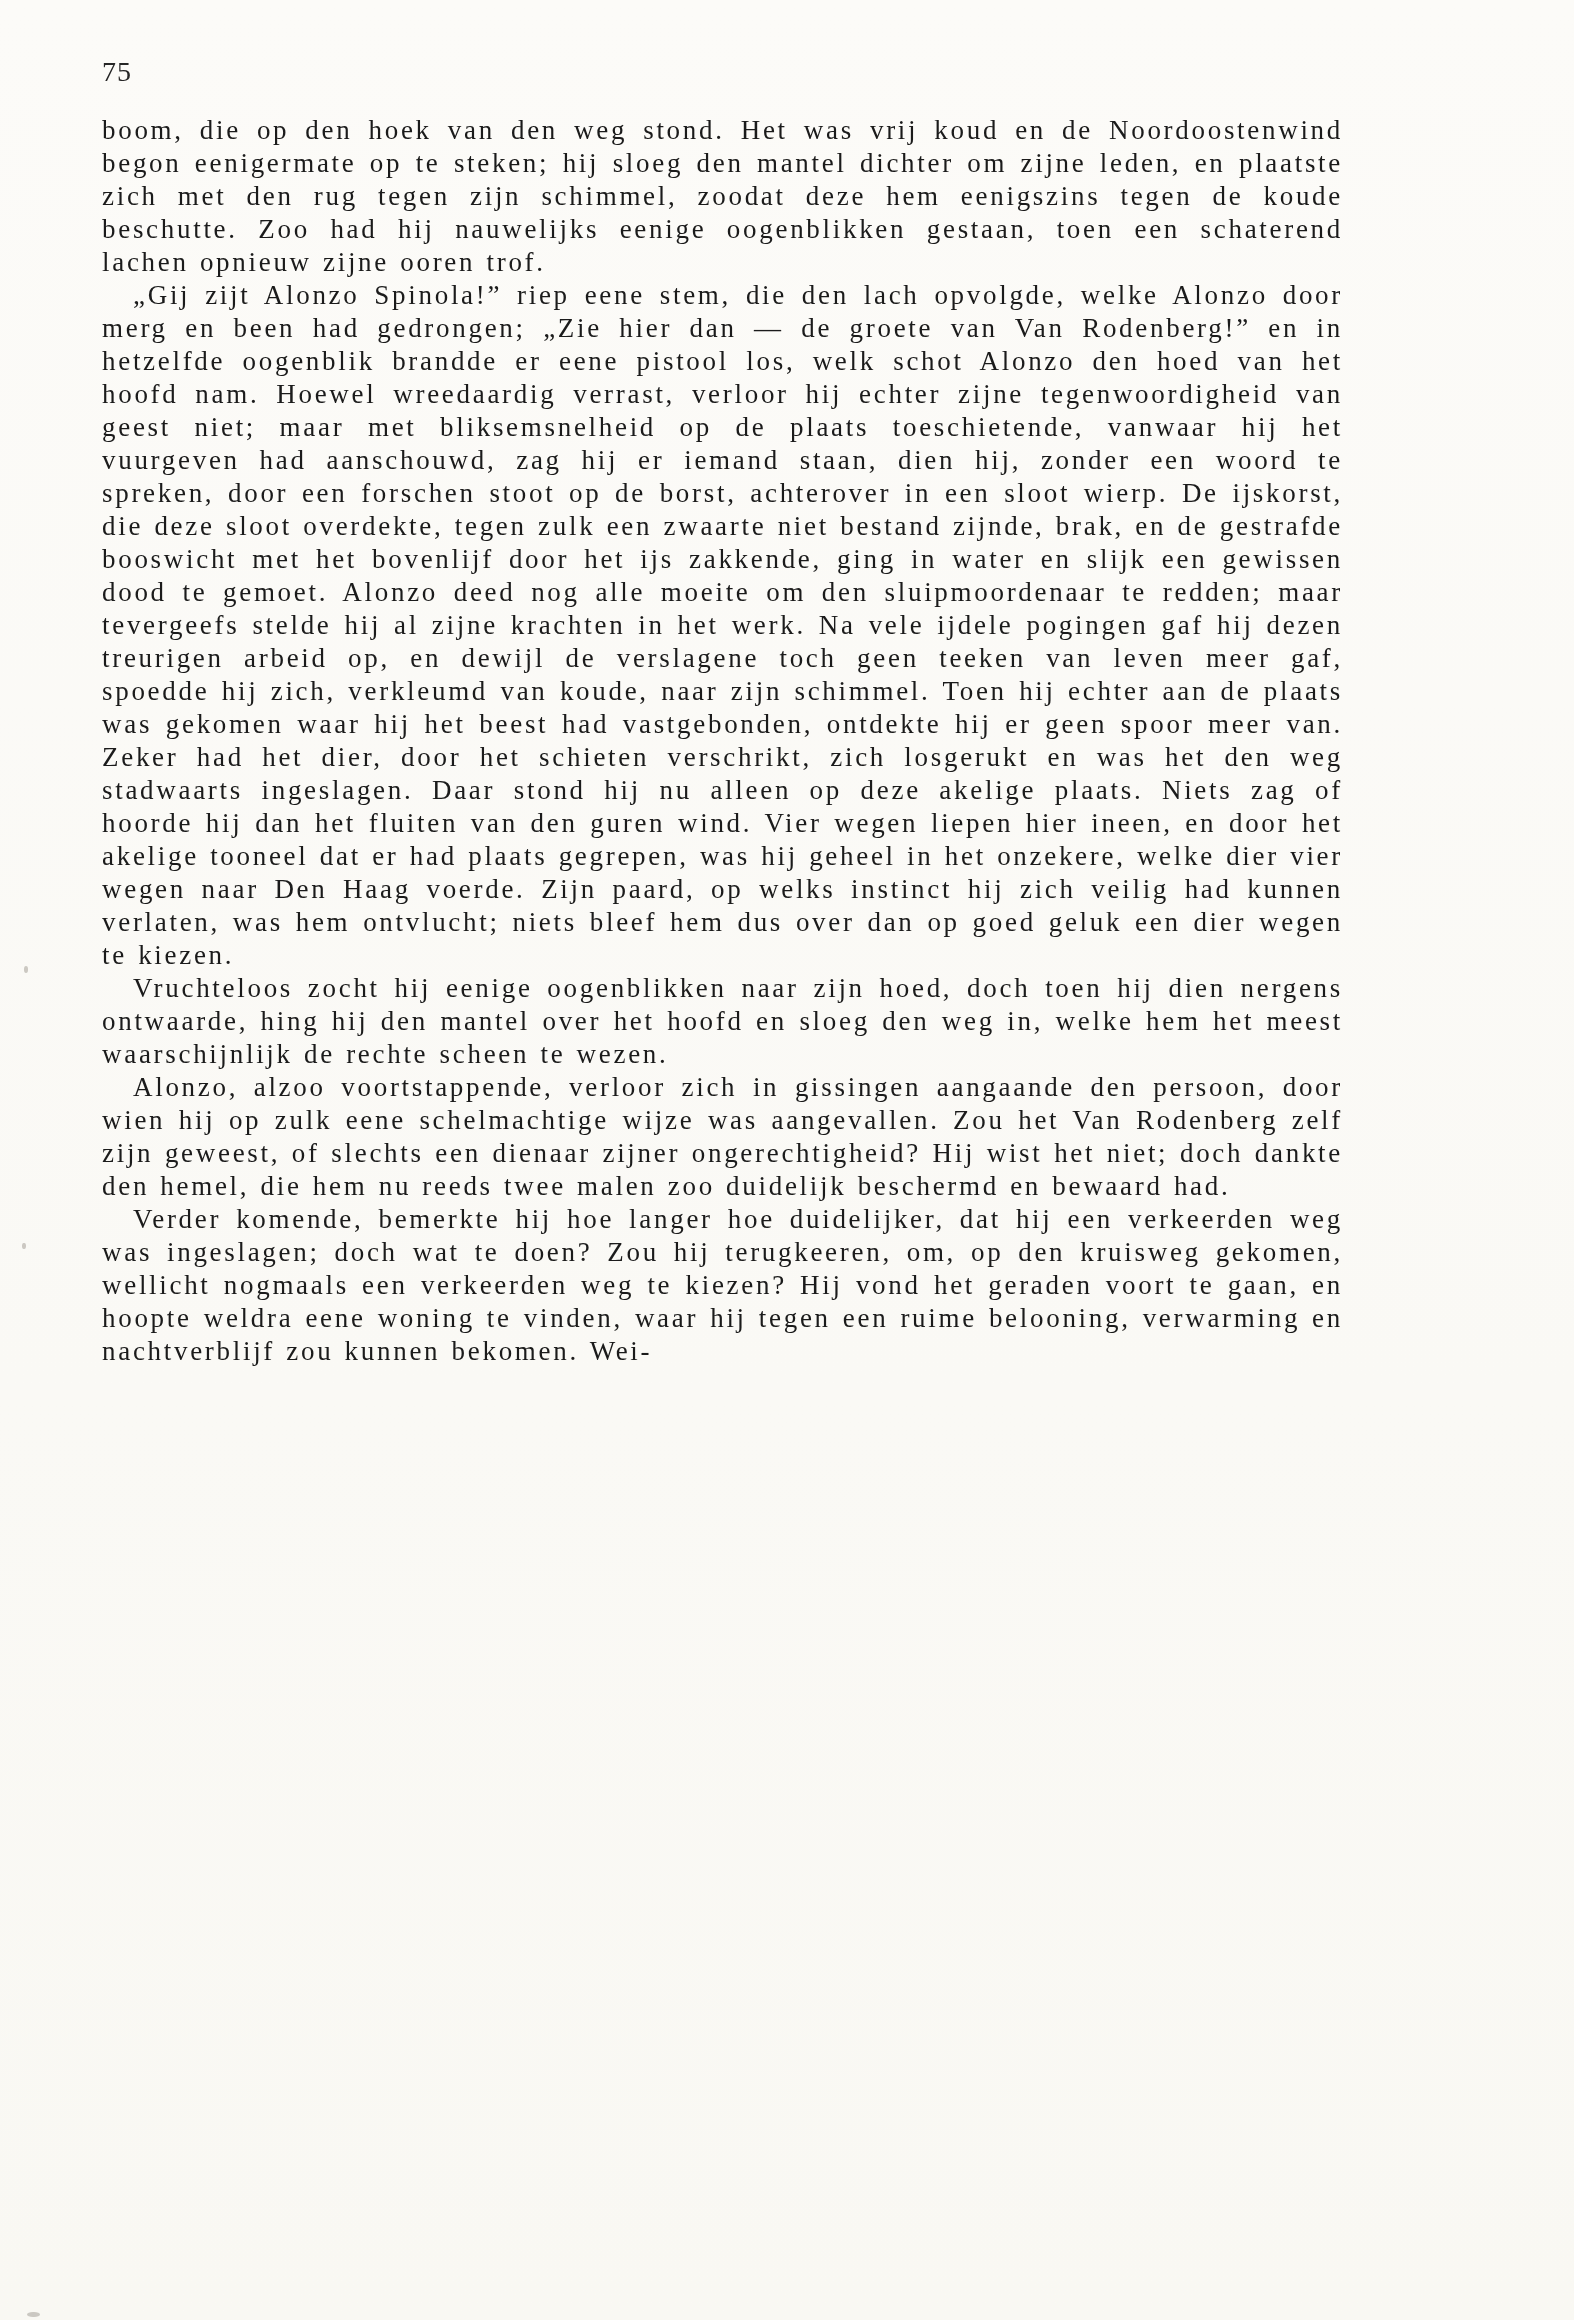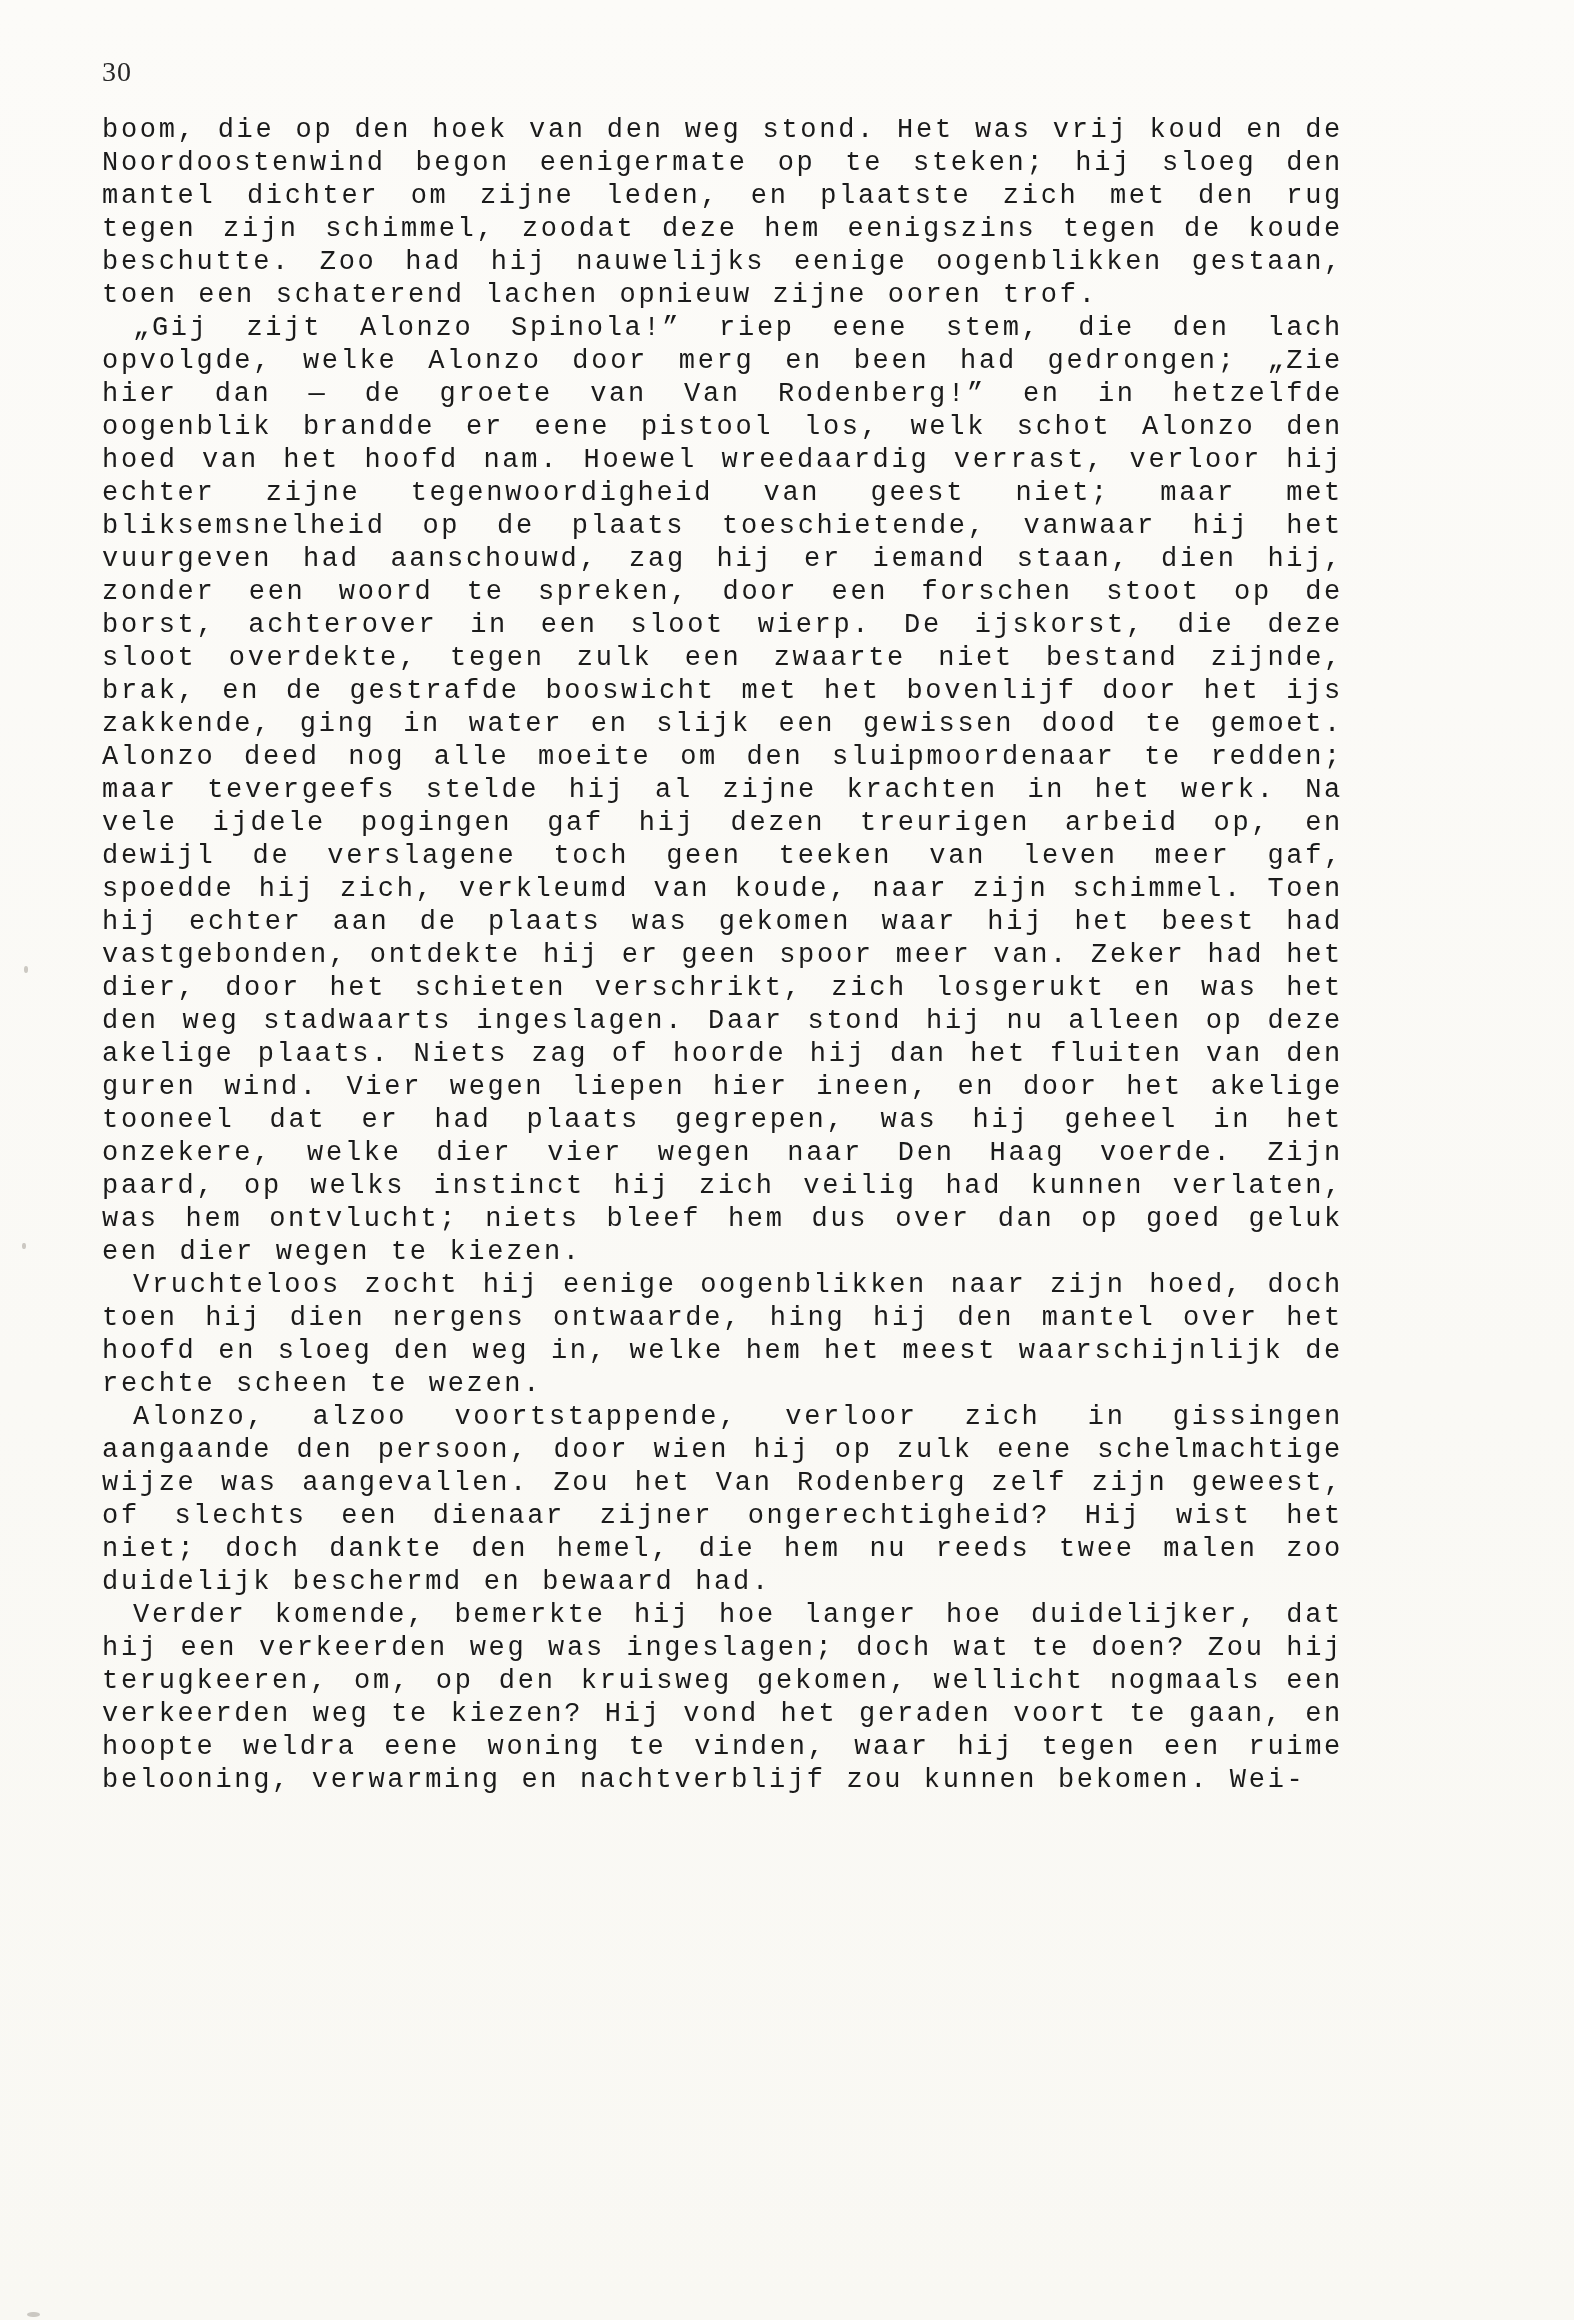--- a/index.html
+++ b/index.html
@@ -51,42 +51,41 @@
     text-align: justify;
     font-size: 27px;
     line-height: 33px;
     letter-spacing: 2.7px;
     word-spacing: 1.8px;
     color: #1b1b1b;
   }
   .para {
     margin: 0;
     text-indent: 31px;
-    font-family: Liberation Mono, monospace;
   }
   .para.no-indent {
     text-indent: 0;
   }
   .speck {
     position: absolute;
     background: #b8b4ac;
     border-radius: 50%;
     opacity: 0.7;
   }
   .speck.s1 { left: 23.5px; top: 966px; width: 4.5px; height: 7.2px; }
   .speck.s2 { left: 22px; top: 1243px; width: 3.6px; height: 6.3px; }
   .speck.s3 { left: 27px; top: 2312px; width: 12.7px; height: 5.4px; }
 </style>
 </head>
 <body>
 
 <div class="page">
 
   <header class="running-head">
-    <span class="pagenum">30</span>
+    <span class="pagenum">75</span>
   </header>
 
   <main class="text-block">
     <p class="para no-indent">boom, die op den hoek van den weg stond. Het was vrij koud en de Noordoostenwind begon eenigermate op te steken; hij sloeg den mantel dichter om zijne leden, en plaatste zich met den rug tegen zijn schimmel, zoodat deze hem eenigszins tegen de koude beschutte. Zoo had hij nauwelijks eenige oogenblikken gestaan, toen een schaterend lachen opnieuw zijne ooren trof.</p>
     <p class="para">„Gij zijt Alonzo Spinola!” riep eene stem, die den lach opvolgde, welke Alonzo door merg en been had gedrongen; „Zie hier dan — de groete van Van Rodenberg!” en in hetzelfde oogenblik brandde er eene pistool los, welk schot Alonzo den hoed van het hoofd nam. Hoewel wreedaardig verrast, verloor hij echter zijne tegenwoordigheid van geest niet; maar met bliksemsnelheid op de plaats toeschietende, vanwaar hij het vuurgeven had aanschouwd, zag hij er iemand staan, dien hij, zonder een woord te spreken, door een forschen stoot op de borst, achterover in een sloot wierp. De ijskorst, die deze sloot overdekte, tegen zulk een zwaarte niet bestand zijnde, brak, en de gestrafde booswicht met het bovenlijf door het ijs zakkende, ging in water en slijk een gewissen dood te gemoet. Alonzo deed nog alle moeite om den sluipmoordenaar te redden; maar tevergeefs stelde hij al zijne krachten in het werk. Na vele ijdele pogingen gaf hij dezen treurigen arbeid op, en dewijl de verslagene toch geen teeken van leven meer gaf, spoedde hij zich, verkleumd van koude, naar zijn schimmel. Toen hij echter aan de plaats was gekomen waar hij het beest had vastgebonden, ontdekte hij er geen spoor meer van. Zeker had het dier, door het schieten verschrikt, zich losgerukt en was het den weg stadwaarts ingeslagen. Daar stond hij nu alleen op deze akelige plaats. Niets zag of hoorde hij dan het fluiten van den guren wind. Vier wegen liepen hier ineen, en door het akelige tooneel dat er had plaats gegrepen, was hij geheel in het onzekere, welke dier vier wegen naar Den Haag voerde. Zijn paard, op welks instinct hij zich veilig had kunnen verlaten, was hem ontvlucht; niets bleef hem dus over dan op goed geluk een dier wegen te kiezen.</p>
     <p class="para">Vruchteloos zocht hij eenige oogenblikken naar zijn hoed, doch toen hij dien nergens ontwaarde, hing hij den mantel over het hoofd en sloeg den weg in, welke hem het meest waarschijnlijk de rechte scheen te wezen.</p>
     <p class="para">Alonzo, alzoo voortstappende, verloor zich in gissingen aangaande den persoon, door wien hij op zulk eene schelmachtige wijze was aangevallen. Zou het Van Rodenberg zelf zijn geweest, of slechts een dienaar zijner ongerechtigheid? Hij wist het niet; doch dankte den hemel, die hem nu reeds twee malen zoo duidelijk beschermd en bewaard had.</p>
     <p class="para">Verder komende, bemerkte hij hoe langer hoe duidelijker, dat hij een verkeerden weg was ingeslagen; doch wat te doen? Zou hij terugkeeren, om, op den kruisweg gekomen, wellicht nogmaals een verkeerden weg te kiezen? Hij vond het geraden voort te gaan, en hoopte weldra eene woning te vinden, waar hij tegen een ruime belooning, verwarming en nachtverblijf zou kunnen bekomen. Wei-</p>
   </main>
 

